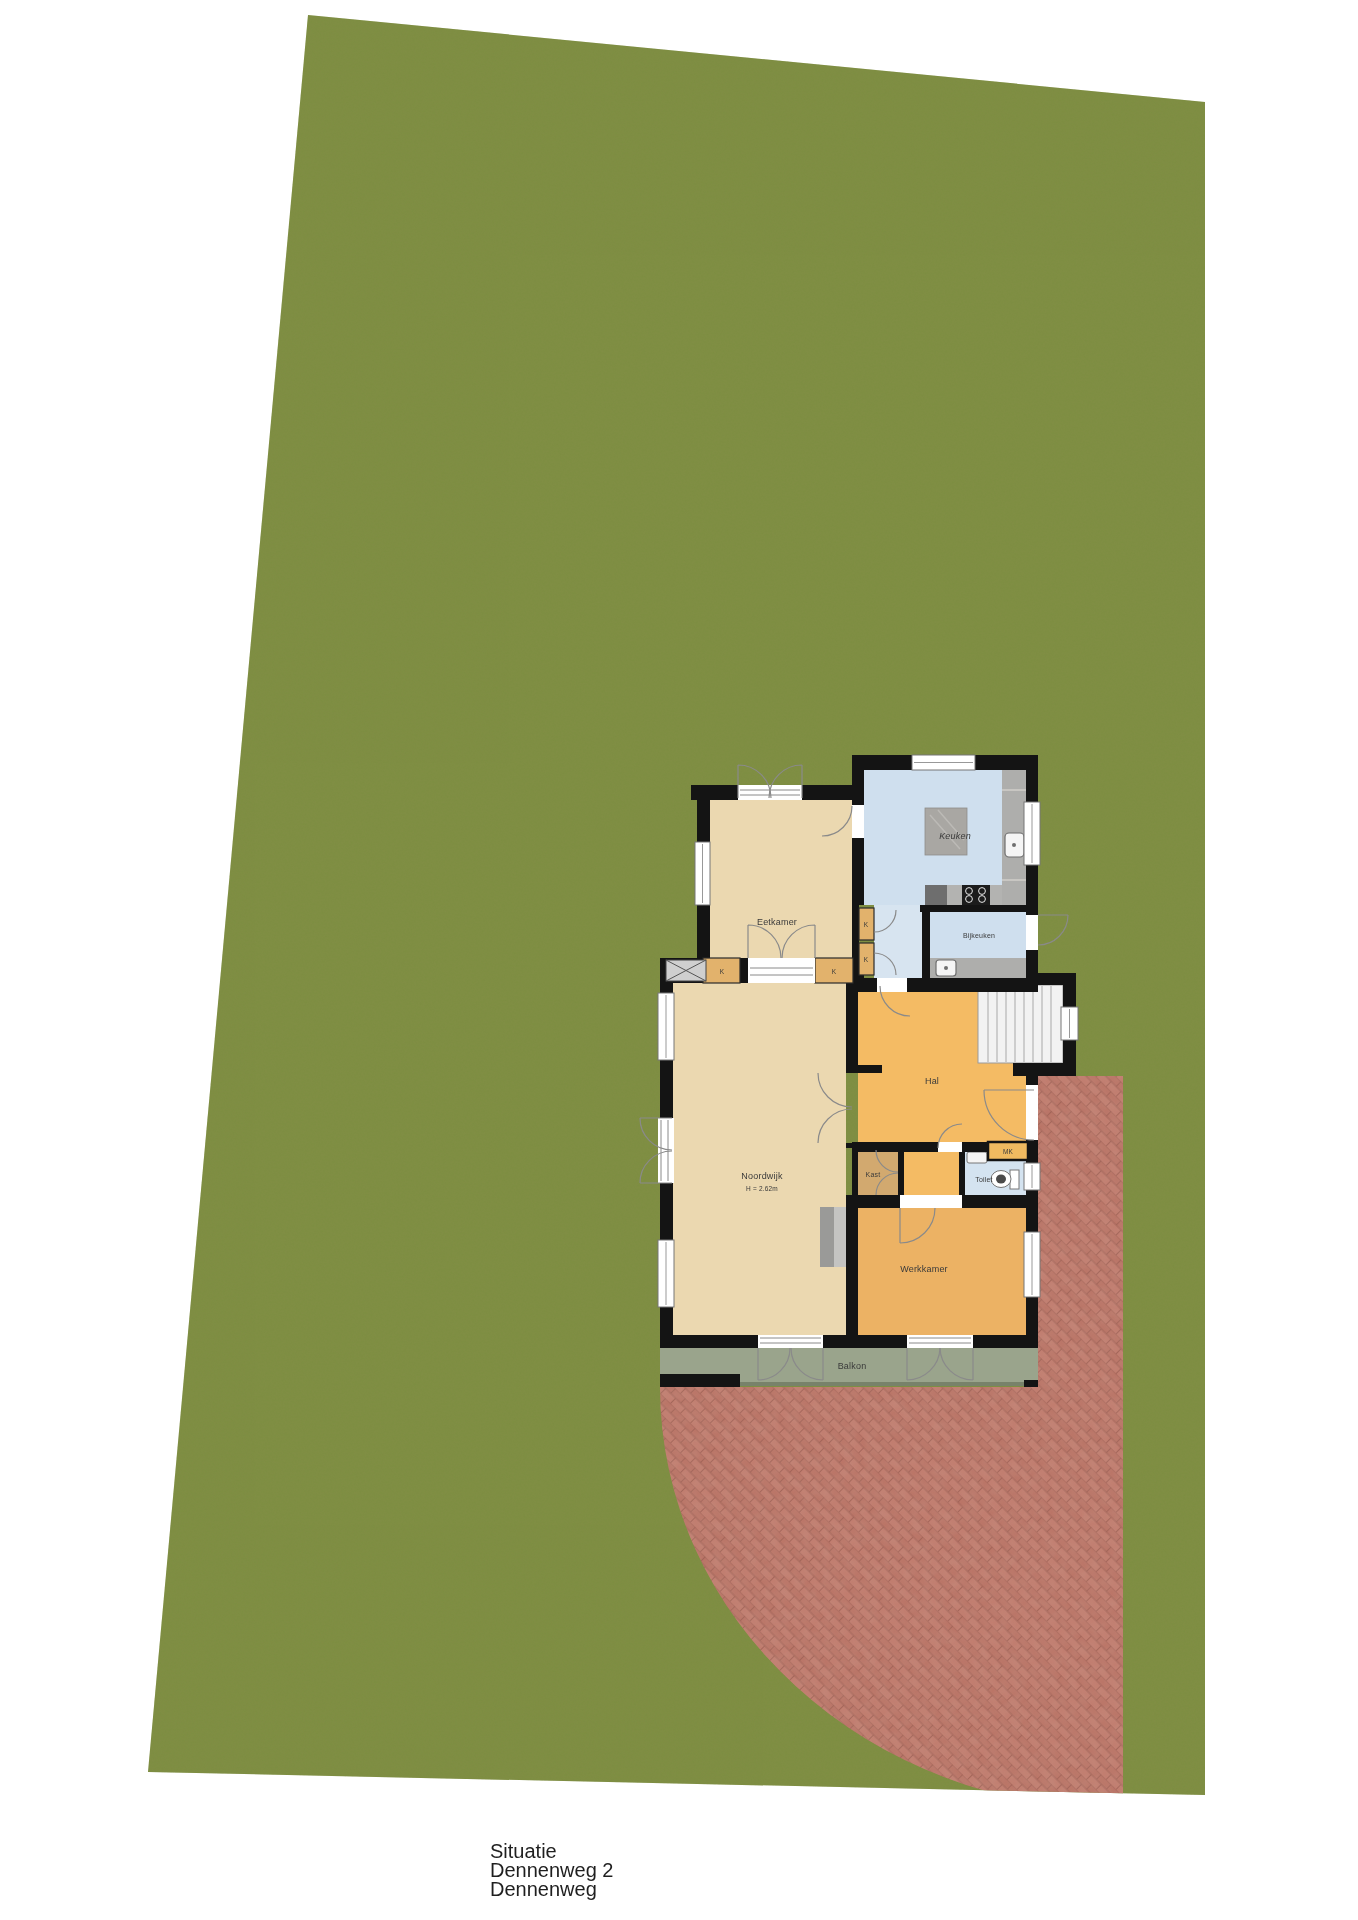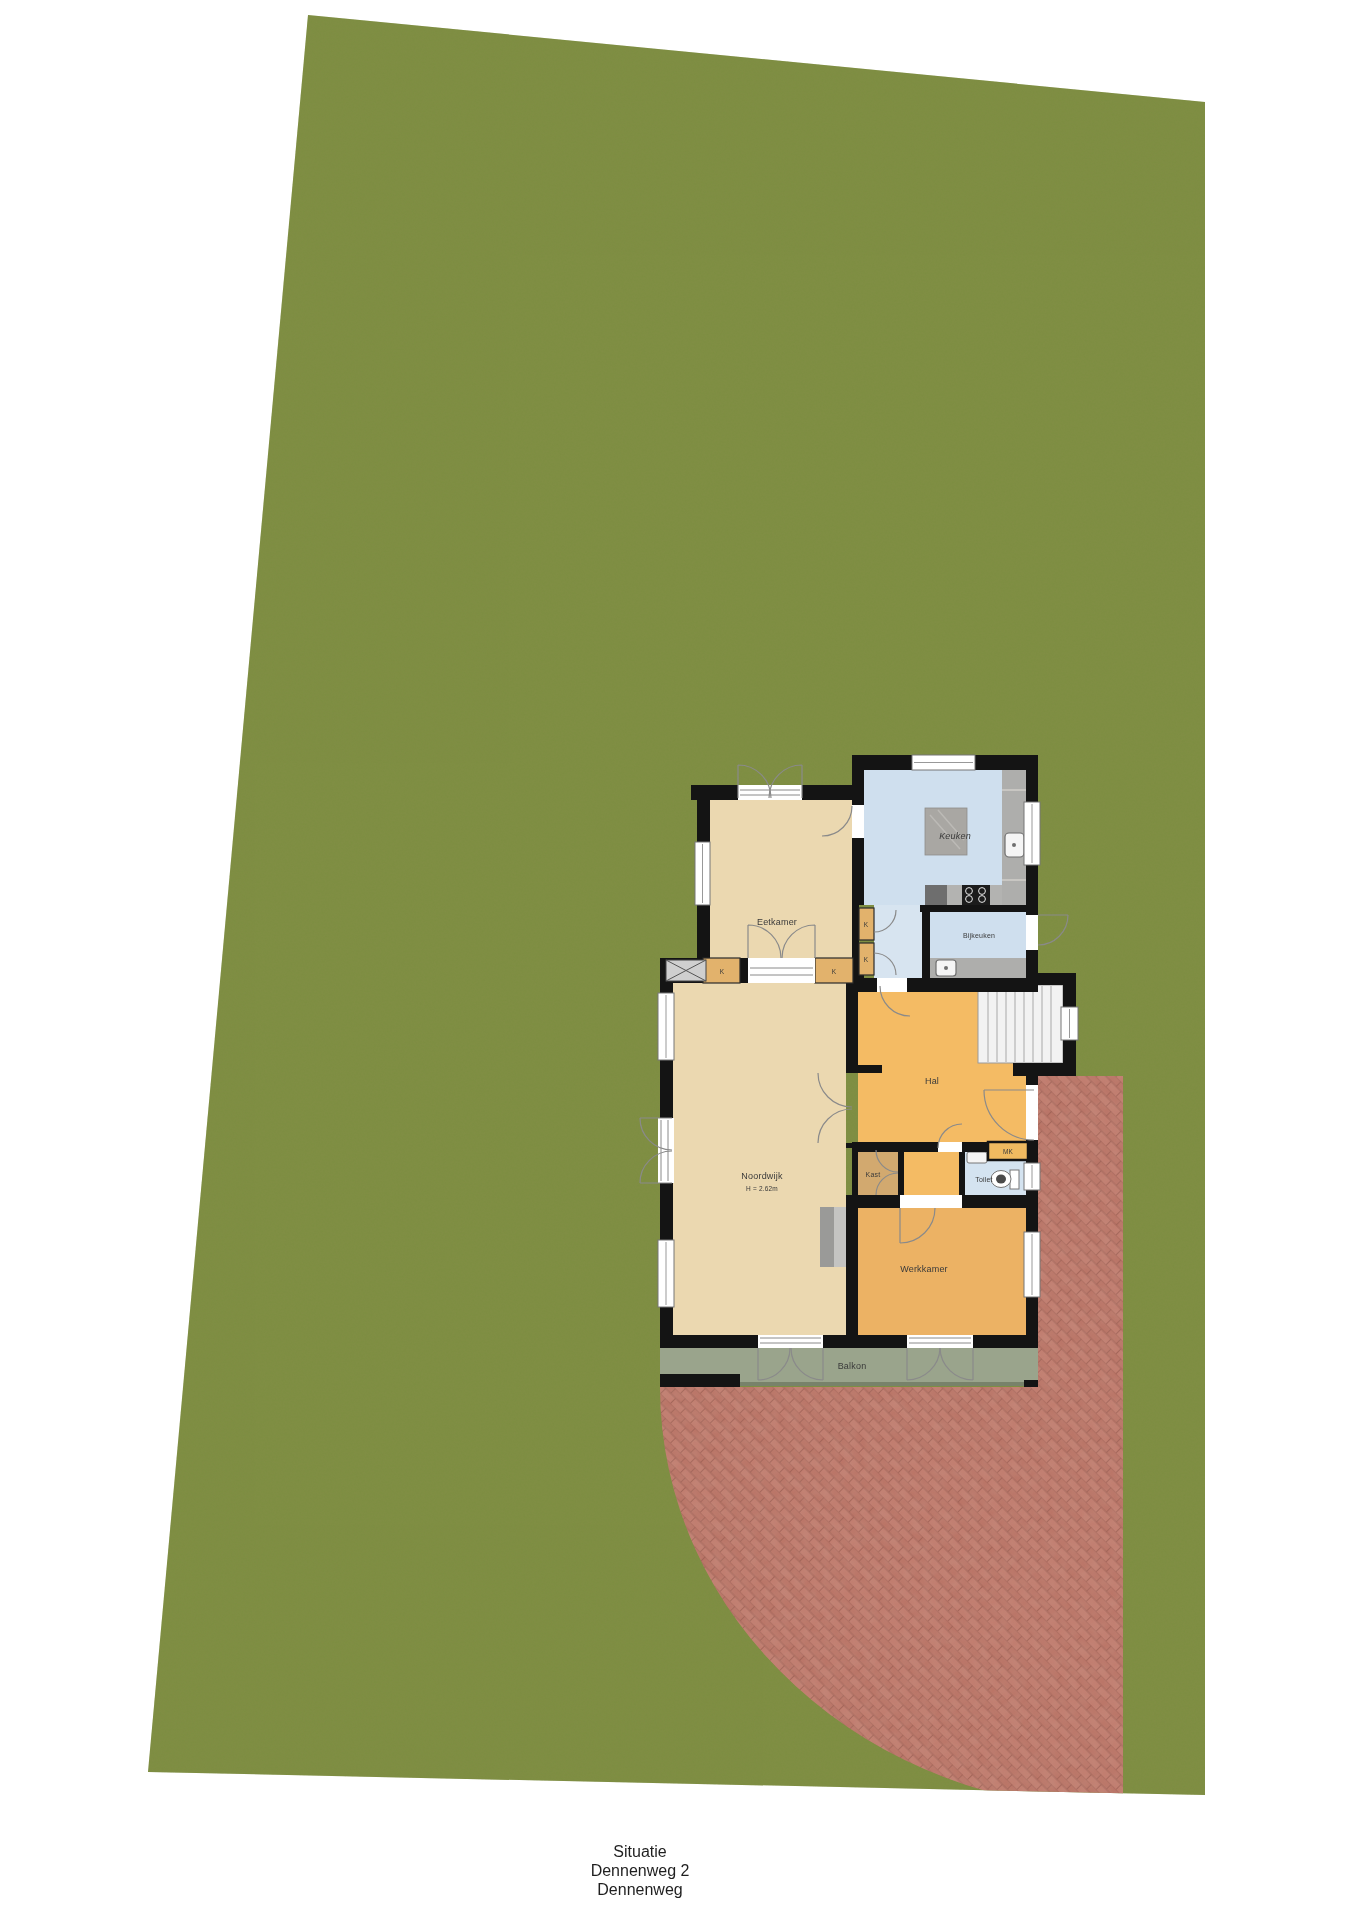--- a/index.html
+++ b/index.html
@@ -3,22 +3,22 @@
 <meta charset="utf-8">
 <style>
   html,body{margin:0;padding:0;background:#ffffff;}
   .stage{position:relative;width:1358px;height:1920px;background:#ffffff;overflow:hidden;
          font-family:"Liberation Sans", sans-serif;}
   .stage svg{position:absolute;left:0;top:0;}
   .room-label{position:absolute;transform:translate(-50%,-50%);font-size:9px;color:#3a3a3a;
               white-space:nowrap;letter-spacing:.2px;}
   .room-label.small{font-size:7px;}
   .room-label.tiny{font-size:6.5px;}
-  .caption{position:absolute;left:490px;top:1842px;width:300px;text-align:center;
-           font-size:16px;line-height:19px;color:#1f1f1f;}
+  .caption{position:absolute;left:490px;top:1842px;width:300px;
+           font-size:20px;line-height:19px;color:#1f1f1f;}
 </style>
 </head>
 <body>
 
 <div class="stage">
 
 <svg width="1358" height="1920" viewBox="0 0 1358 1920">
   <defs>
     <clipPath id="lotClip">
           <polygon points="308,15 1205,102 1205,1795 148,1772"></polygon>

